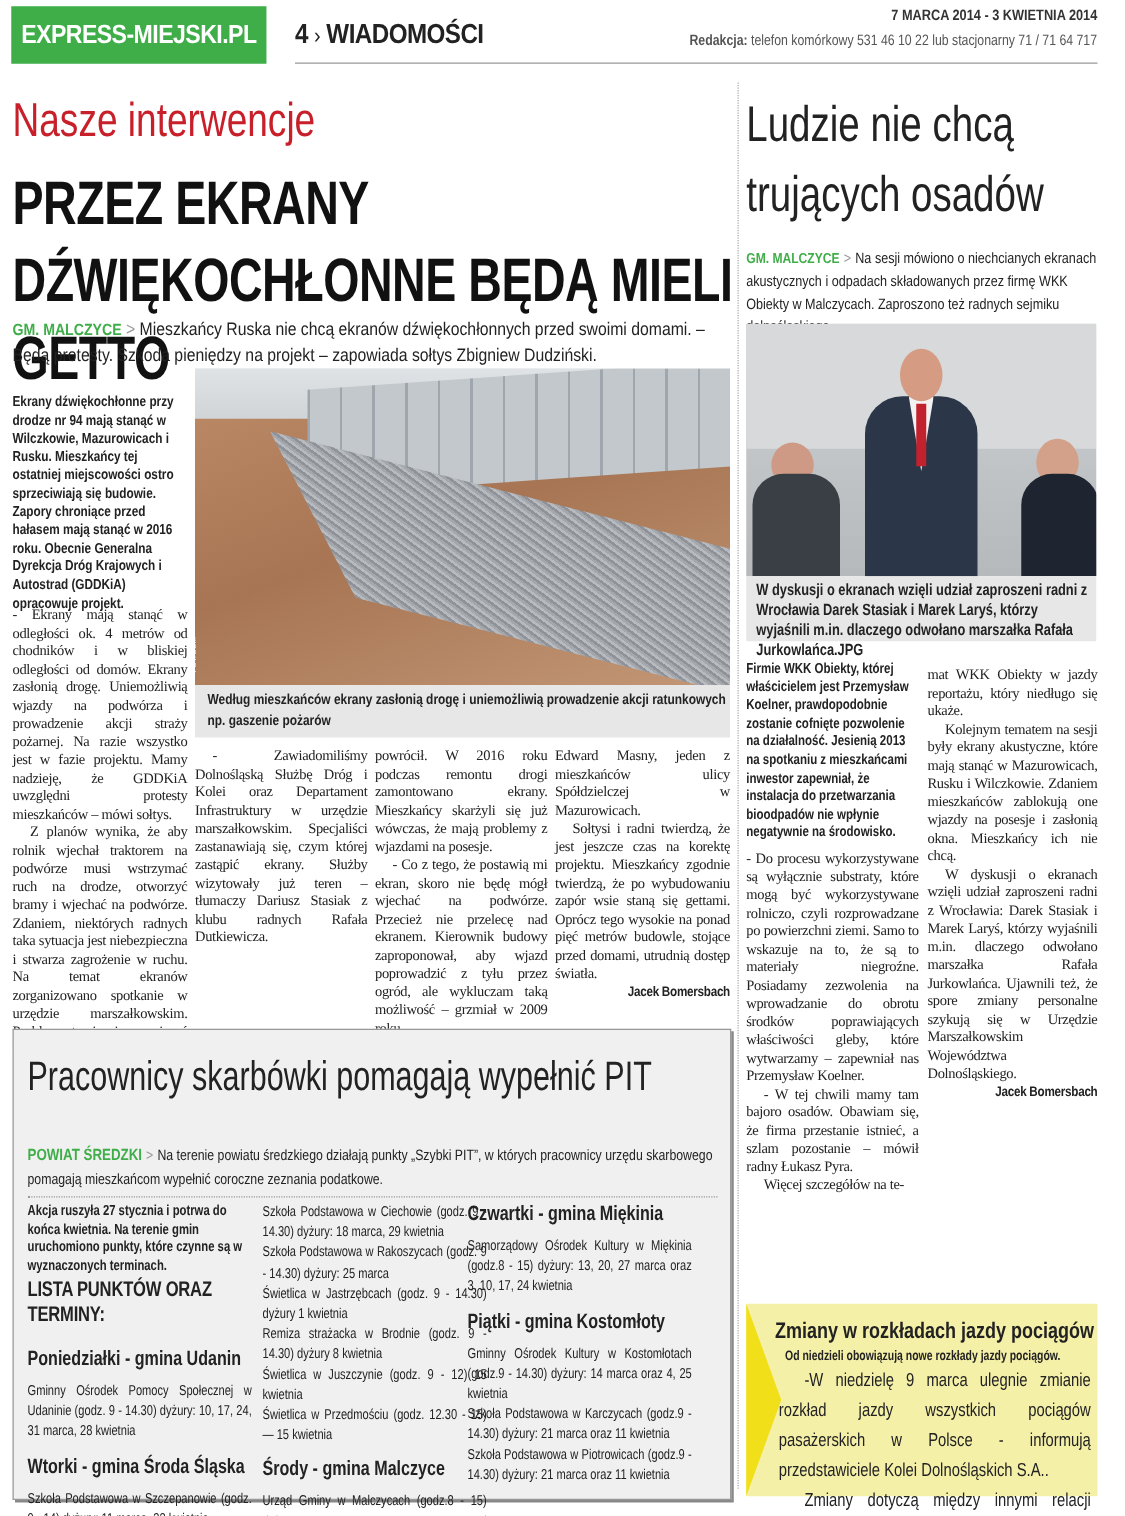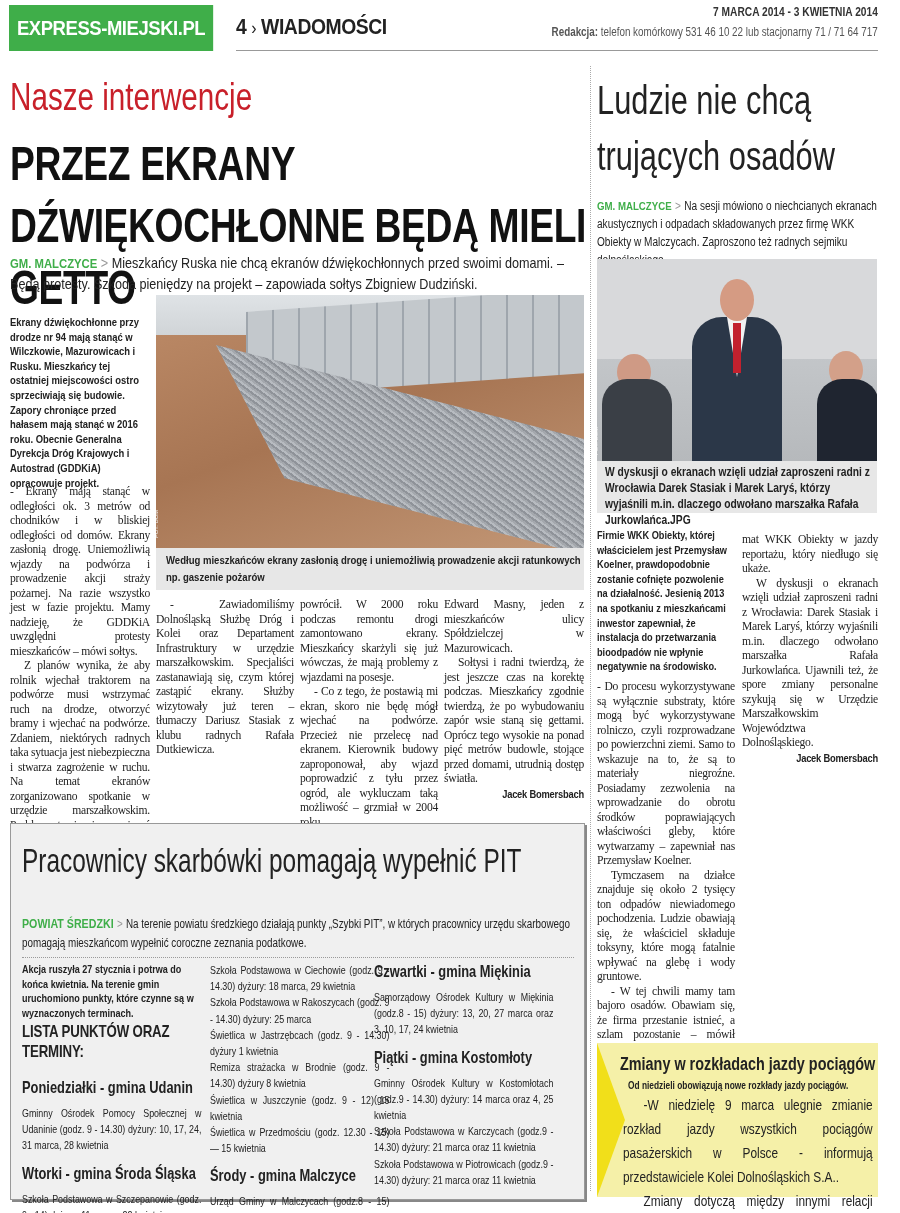--- a/index.html
+++ b/index.html
@@ -120,33 +120,33 @@
   <div class="soil"></div>
   <div class="fence"></div>
   <div class="stones"></div>
   <div class="credit">FOT. BOM</div>
 </div>
 <div id="caption1" class="abs">
     <span>Według mieszkańców ekrany zasłonią drogę i uniemożliwią prowadzenie akcji ratunkowych np. gaszenie pożarów</span>
   </div>
 
 <div id="col1" class="abs body-text">
-  <p class="noind">- Ekrany mają stanąć w odległości ok. 3 metrów od chodników i w bliskiej odległości od domów. Ekrany zasłonią drogę. Uniemożliwią wjazdy na podwórza i prowadzenie akcji straży pożarnej. Na razie wszystko jest w fazie projektu. Mamy nadzieję, że GDDKiA uwzględni protesty mieszkańców – mówi sołtys.</p>
+  <p class="noind">- Ekrany mają stanąć w odległości ok. 4 metrów od chodników i w bliskiej odległości od domów. Ekrany zasłonią drogę. Uniemożliwią wjazdy na podwórza i prowadzenie akcji straży pożarnej. Na razie wszystko jest w fazie projektu. Mamy nadzieję, że GDDKiA uwzględni protesty mieszkańców – mówi sołtys.</p>
   <p>Z planów wynika, że aby rolnik wjechał traktorem na podwórze musi wstrzymać ruch na drodze, otworzyć bramy i wjechać na podwórze. Zdaniem, niektórych radnych taka sytuacja jest niebezpieczna i stwarza zagrożenie w ruchu. Na temat ekranów zorganizowano spotkanie w urzędzie marszałkowskim. Problem starają się rozwiązać radni sejmiku dolnośląskiego.</p>
 </div>
 <div id="col2" class="abs body-text">
   <p>- Zawiadomiliśmy Dolnośląską Służbę Dróg i Kolei oraz Departament Infrastruktury w urzędzie marszałkowskim. Specjaliści zastanawiają się, czym której zastąpić ekrany. Służby wizytowały już teren – tłumaczy Dariusz Stasiak z klubu radnych Rafała Dutkiewicza.</p>
 </div>
 <div id="col3" class="abs body-text">
-  <p class="noind">powrócił. W 2000 roku podczas remontu drogi zamontowano ekrany. Mieszkańcy skarżyli się już wówczas, że mają problemy z wjazdami na posesje.</p>
-  <p>- Co z tego, że postawią mi ekran, skoro nie będę mógł wjechać na podwórze. Przecież nie przelecę nad ekranem. Kierownik budowy zaproponował, aby wjazd poprowadzić z tyłu przez ogród, ale wykluczam taką możliwość – grzmiał w 2004 roku</p>
+  <p class="noind">powrócił. W 2016 roku podczas remontu drogi zamontowano ekrany. Mieszkańcy skarżyli się już wówczas, że mają problemy z wjazdami na posesje.</p>
+  <p>- Co z tego, że postawią mi ekran, skoro nie będę mógł wjechać na podwórze. Przecież nie przelecę nad ekranem. Kierownik budowy zaproponował, aby wjazd poprowadzić z tyłu przez ogród, ale wykluczam taką możliwość – grzmiał w 2009 roku</p>
 </div>
 <div id="col4" class="abs body-text">
   <p class="noind">Edward Masny, jeden z mieszkańców ulicy Spółdzielczej w Mazurowicach.</p>
-  <p>Sołtysi i radni twierdzą, że jest jeszcze czas na korektę podczas. Mieszkańcy zgodnie twierdzą, że po wybudowaniu zapór wsie staną się gettami. Oprócz tego wysokie na ponad pięć metrów budowle, stojące przed domami, utrudnią dostęp światła.</p>
+  <p>Sołtysi i radni twierdzą, że jest jeszcze czas na korektę projektu. Mieszkańcy zgodnie twierdzą, że po wybudowaniu zapór wsie staną się gettami. Oprócz tego wysokie na ponad pięć metrów budowle, stojące przed domami, utrudnią dostęp światła.</p>
   <div class="byline">Jacek Bomersbach</div>
 </div>
 
 <div id="vsep" class="abs"></div>
 
 <h2 id="right-headline" class="abs" style="font-weight:normal">Ludzie nie chcą trujących osadów</h2>
 <div id="right-lead" class="abs">
   <span class="tag-green">GM. MALCZYCE</span><span class="tag-arrow">&gt;</span><span>Na sesji mówiono o niechcianych ekranach akustycznych i odpadach składowanych przez firmę WKK Obiekty w Malczycach. Zaproszono też radnych sejmiku dolnośląskiego.</span>
 </div>
 <div id="photo2" class="abs">
@@ -163,26 +163,26 @@
   </div>
   <div class="credit">FOT. BOM</div>
 </div>
 <div id="caption2" class="abs">
     <span>W dyskusji o ekranach wzięli udział zaproszeni radni z Wrocławia Darek Stasiak i Marek Laryś, którzy wyjaśnili m.in. dlaczego odwołano marszałka Rafała Jurkowlańca.JPG</span>
   </div>
 
 <div id="r-bold" class="abs">Firmie WKK Obiekty, której właścicielem jest Przemysław Koelner, prawdopodobnie zostanie cofnięte pozwolenie na działalność. Jesienią 2013 na spotkaniu z mieszkańcami inwestor zapewniał, że instalacja do przetwarzania bioodpadów nie wpłynie negatywnie na środowisko.</div>
 <div id="rcol1" class="abs body-text">
   <p class="noind">- Do procesu wykorzystywane są wyłącznie substraty, które mogą być wykorzystywane rolniczo, czyli rozprowadzane po powierzchni ziemi. Samo to wskazuje na to, że są to materiały niegroźne. Posiadamy zezwolenia na wprowadzanie do obrotu środków poprawiających właściwości gleby, które wytwarzamy – zapewniał nas Przemysław Koelner.</p>
-  <p>Tymczasem na działce znajduje się około 2 tysięcy ton odpadów niewiadomego pochodzenia. Ludzie obawiają się, że właściciel składuje toksyny, które mogą fatalnie wpływać na glebę i wody gruntowe.</p>
   <p>- W tej chwili mamy tam bajoro osadów. Obawiam się, że firma przestanie istnieć, a szlam pozostanie – mówił radny Łukasz Pyra.</p>
   <p>Więcej szczegółów na te-</p>
 </div>
 <div id="rcol2" class="abs body-text">
   <p class="noind">mat WKK Obiekty w jazdy reportażu, który niedługo się ukaże.</p>
+  <p>Kolejnym tematem na sesji były ekrany akustyczne, które mają stanąć w Mazurowicach, Rusku i Wilczkowie. Zdaniem mieszkańców zablokują one wjazdy na posesje i zasłonią okna. Mieszkańcy ich nie chcą.</p>
   <p>W dyskusji o ekranach wzięli udział zaproszeni radni z Wrocławia: Darek Stasiak i Marek Laryś, którzy wyjaśnili m.in. dlaczego odwołano marszałka Rafała Jurkowlańca. Ujawnili też, że spore zmiany personalne szykują się w Urzędzie Marszałkowskim Województwa Dolnośląskiego.</p>
   <div class="byline">Jacek Bomersbach</div>
 </div>
 
 <div id="taxbox" class="abs"></div>
 <h2 id="tax-title" class="abs" style="font-weight:normal">Pracownicy skarbówki pomagają wypełnić PIT</h2>
 <div id="tax-lead" class="abs">
   <span class="tag-green">POWIAT ŚREDZKI</span><span class="tag-arrow">&gt;</span><span>Na terenie powiatu średzkiego działają punkty „Szybki PIT”, w których pracownicy urzędu skarbowego pomagają mieszkańcom wypełnić coroczne zeznania podatkowe.</span>
 </div>
 <div id="tax-sep" class="abs"></div>

